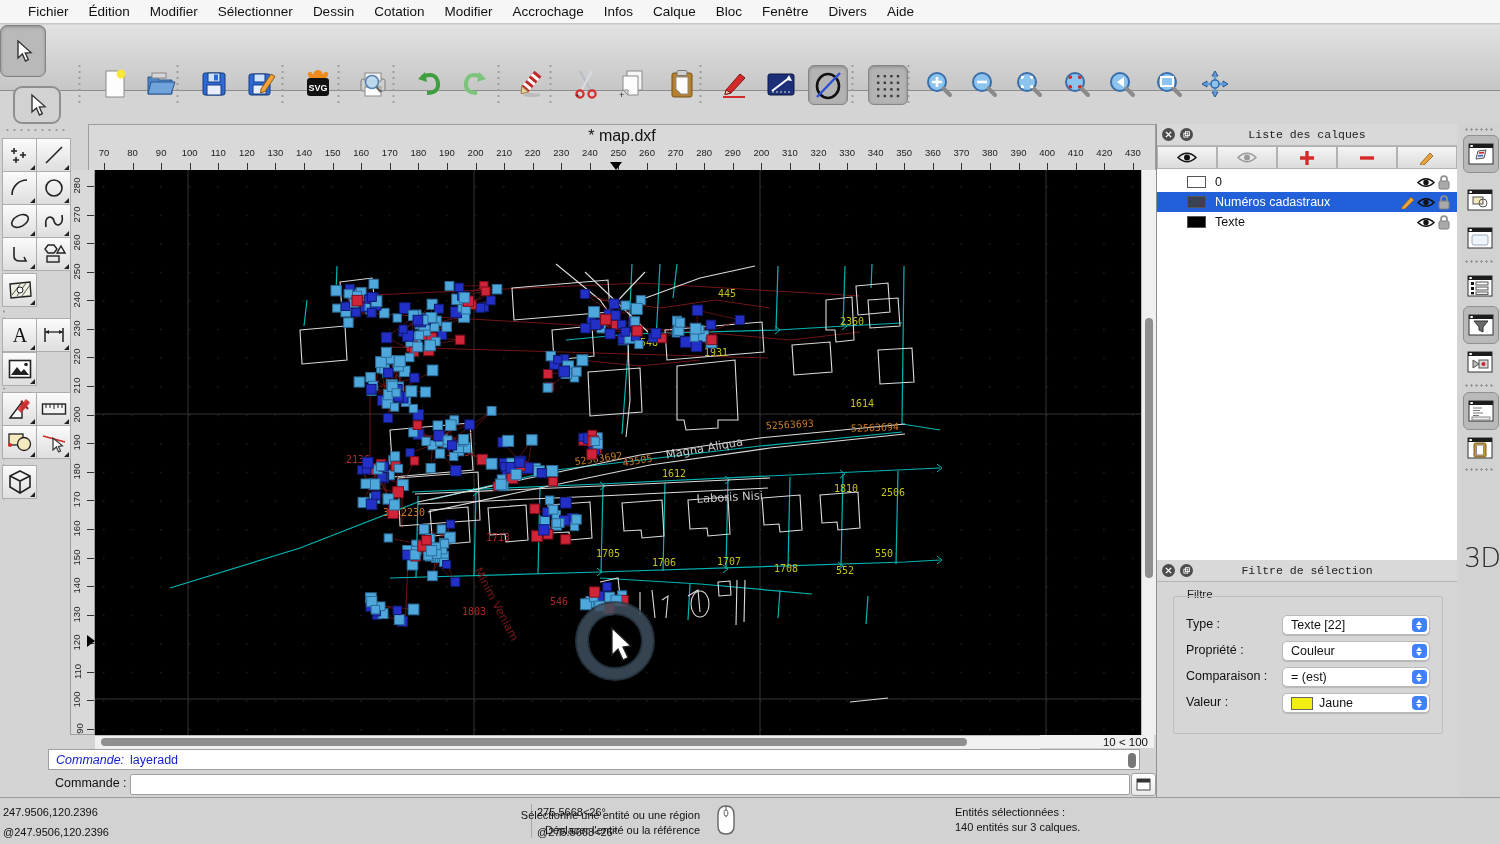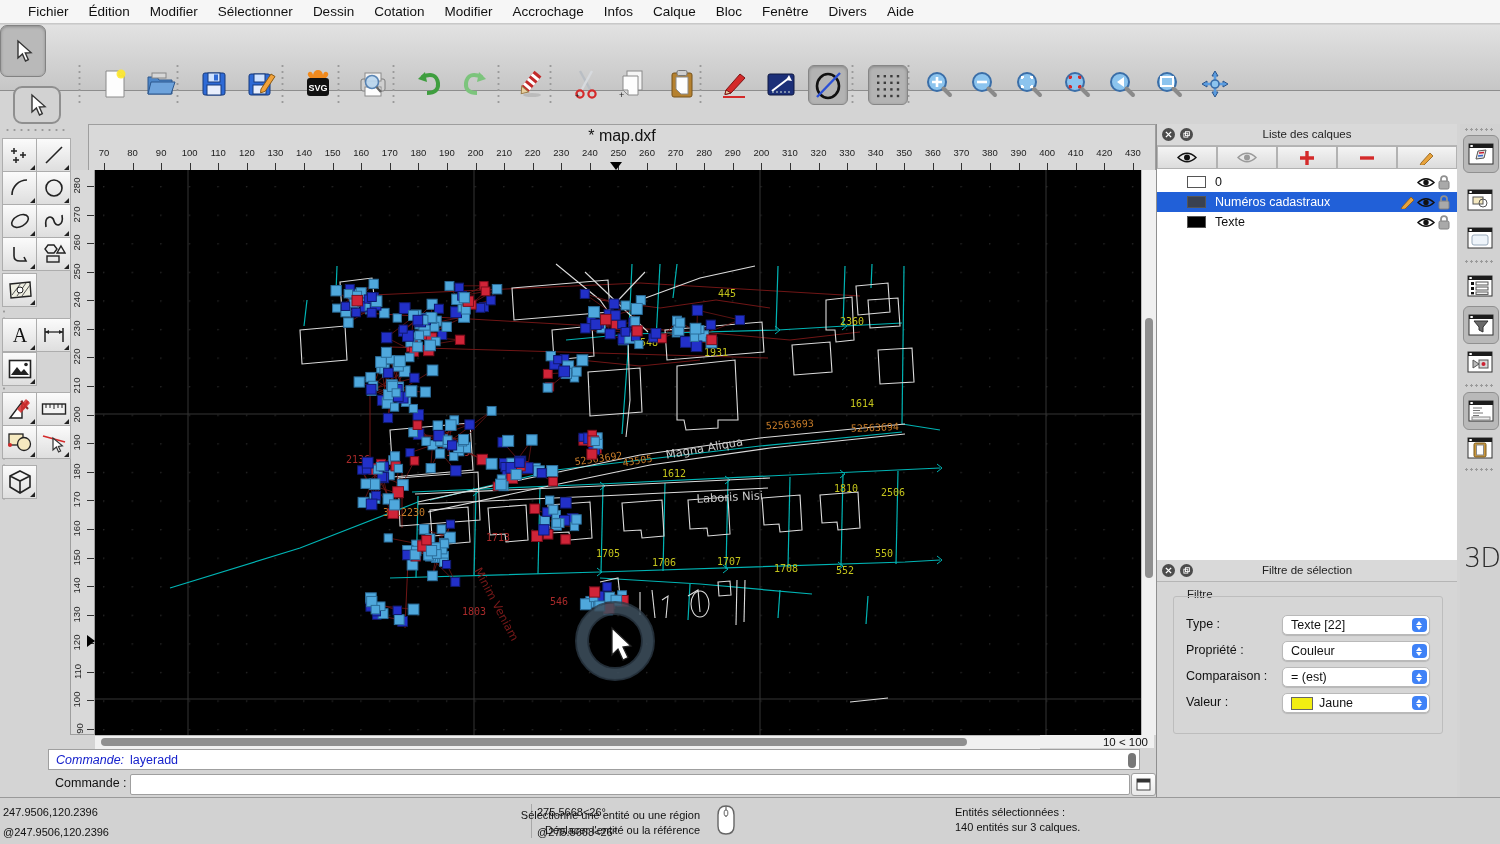--- a/index.html
+++ b/index.html
@@ -55,21 +55,21 @@
   #cmdrow{left:0;top:772px;width:1155px;height:25px;}
   #cmdlbl{position:absolute;left:55px;top:4px;font-size:12.5px;color:#111;}
   #cmdinput{position:absolute;left:130px;top:2px;width:998px;height:19px;background:#fff;border:1px solid #9f9f9f;border-radius:2px;}
   #kbdbtn{position:absolute;left:1131px;top:1px;width:23px;height:21px;background:linear-gradient(#fff,#e8e8e8);border:1px solid #9f9f9f;border-radius:3px;display:flex;align-items:center;justify-content:center;}
   
   #statusbar{left:0;top:797px;width:1500px;height:47px;background:#d2d2d2;border-top:1px solid #9a9a9a;font-size:11px;color:#111;}
   .st{position:absolute;white-space:nowrap;}
   #stsep{position:absolute;left:531px;top:6px;width:1px;height:34px;background:#a8a8a8;}
   
   #panelcol{left:1156px;top:124px;width:300px;height:673px;background:#d6d6d6;border-left:1px solid #8f8f8f;}
-  .ptitle{position:absolute;left:0;width:300px;height:21px;background:#d9d9d9;border-bottom:1px solid #b5b5b5;font-size:11.5px;color:#222;text-align:center;line-height:21px;}
+  .ptitle{position:absolute;left:0;width:300px;height:21px;background:#d9d9d9;border-bottom:1px solid #b5b5b5;font-size:11.5px;color:#222;text-align:center;line-height:21px;font-family:Liberation Mono, monospace;}
   .pbtn{position:absolute;top:4px;width:13px;height:13px;border-radius:50%;background:#4c4c4c;display:flex;align-items:center;justify-content:center;}
   .ltb-cell{position:absolute;top:0;height:23px;background:linear-gradient(#f4f4f4,#dcdcdc);border:1px solid #b2b2b2;box-sizing:border-box;display:flex;align-items:center;justify-content:center;}
   #layerlist{position:absolute;left:0;top:45px;width:300px;height:391px;background:#fff;}
   .lrow{position:absolute;left:0;width:300px;height:20px;display:flex;align-items:center;font-size:12.5px;color:#111;}
   .lrow.sel{background:#2160d8;color:#fff;}
   .lswatch{width:17px;height:10px;margin-left:30px;margin-right:9px;border:1px solid #555;flex:none;}
   .lrow .spacer{flex:1;}
   .licon{width:18px;flex:none;display:flex;justify-content:center;}
   
   #fgroup{position:absolute;left:16px;top:36px;width:268px;height:136px;border:1px solid #bdbdbd;border-radius:3px;}

